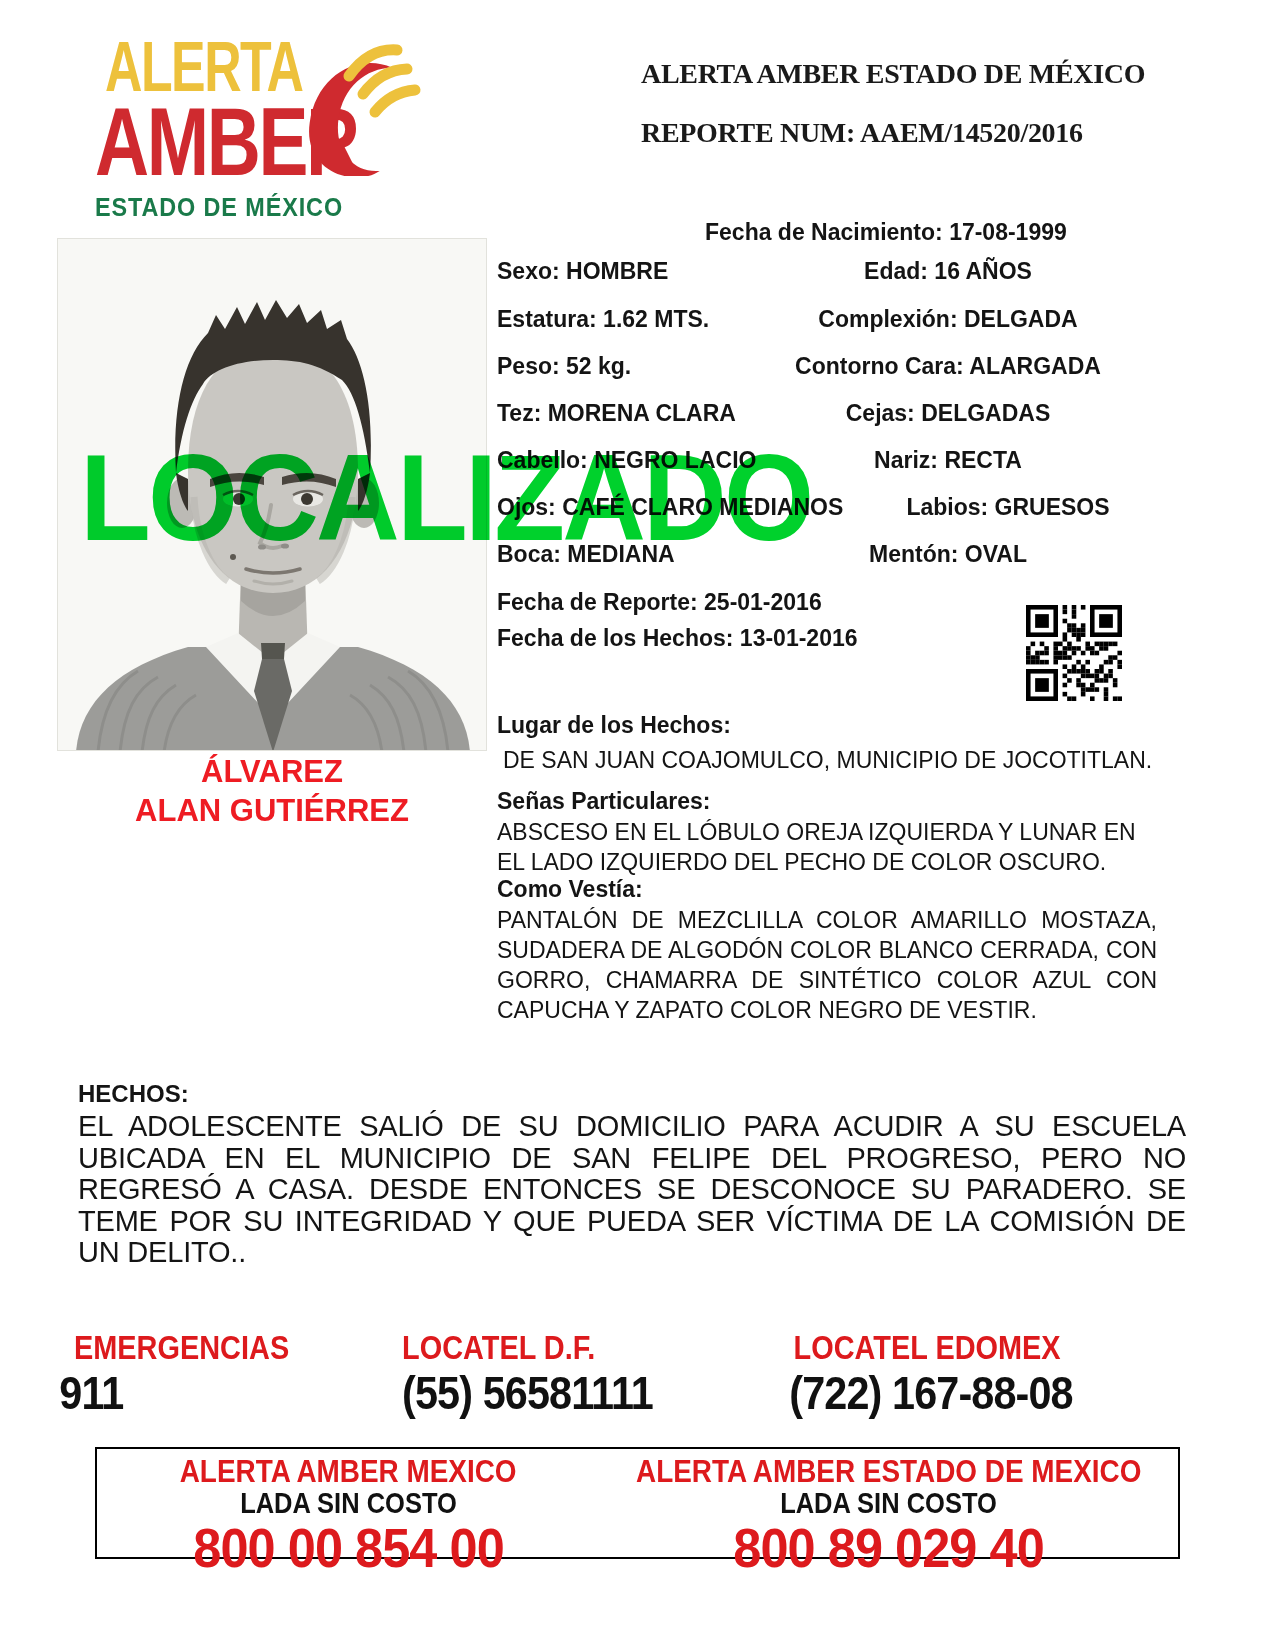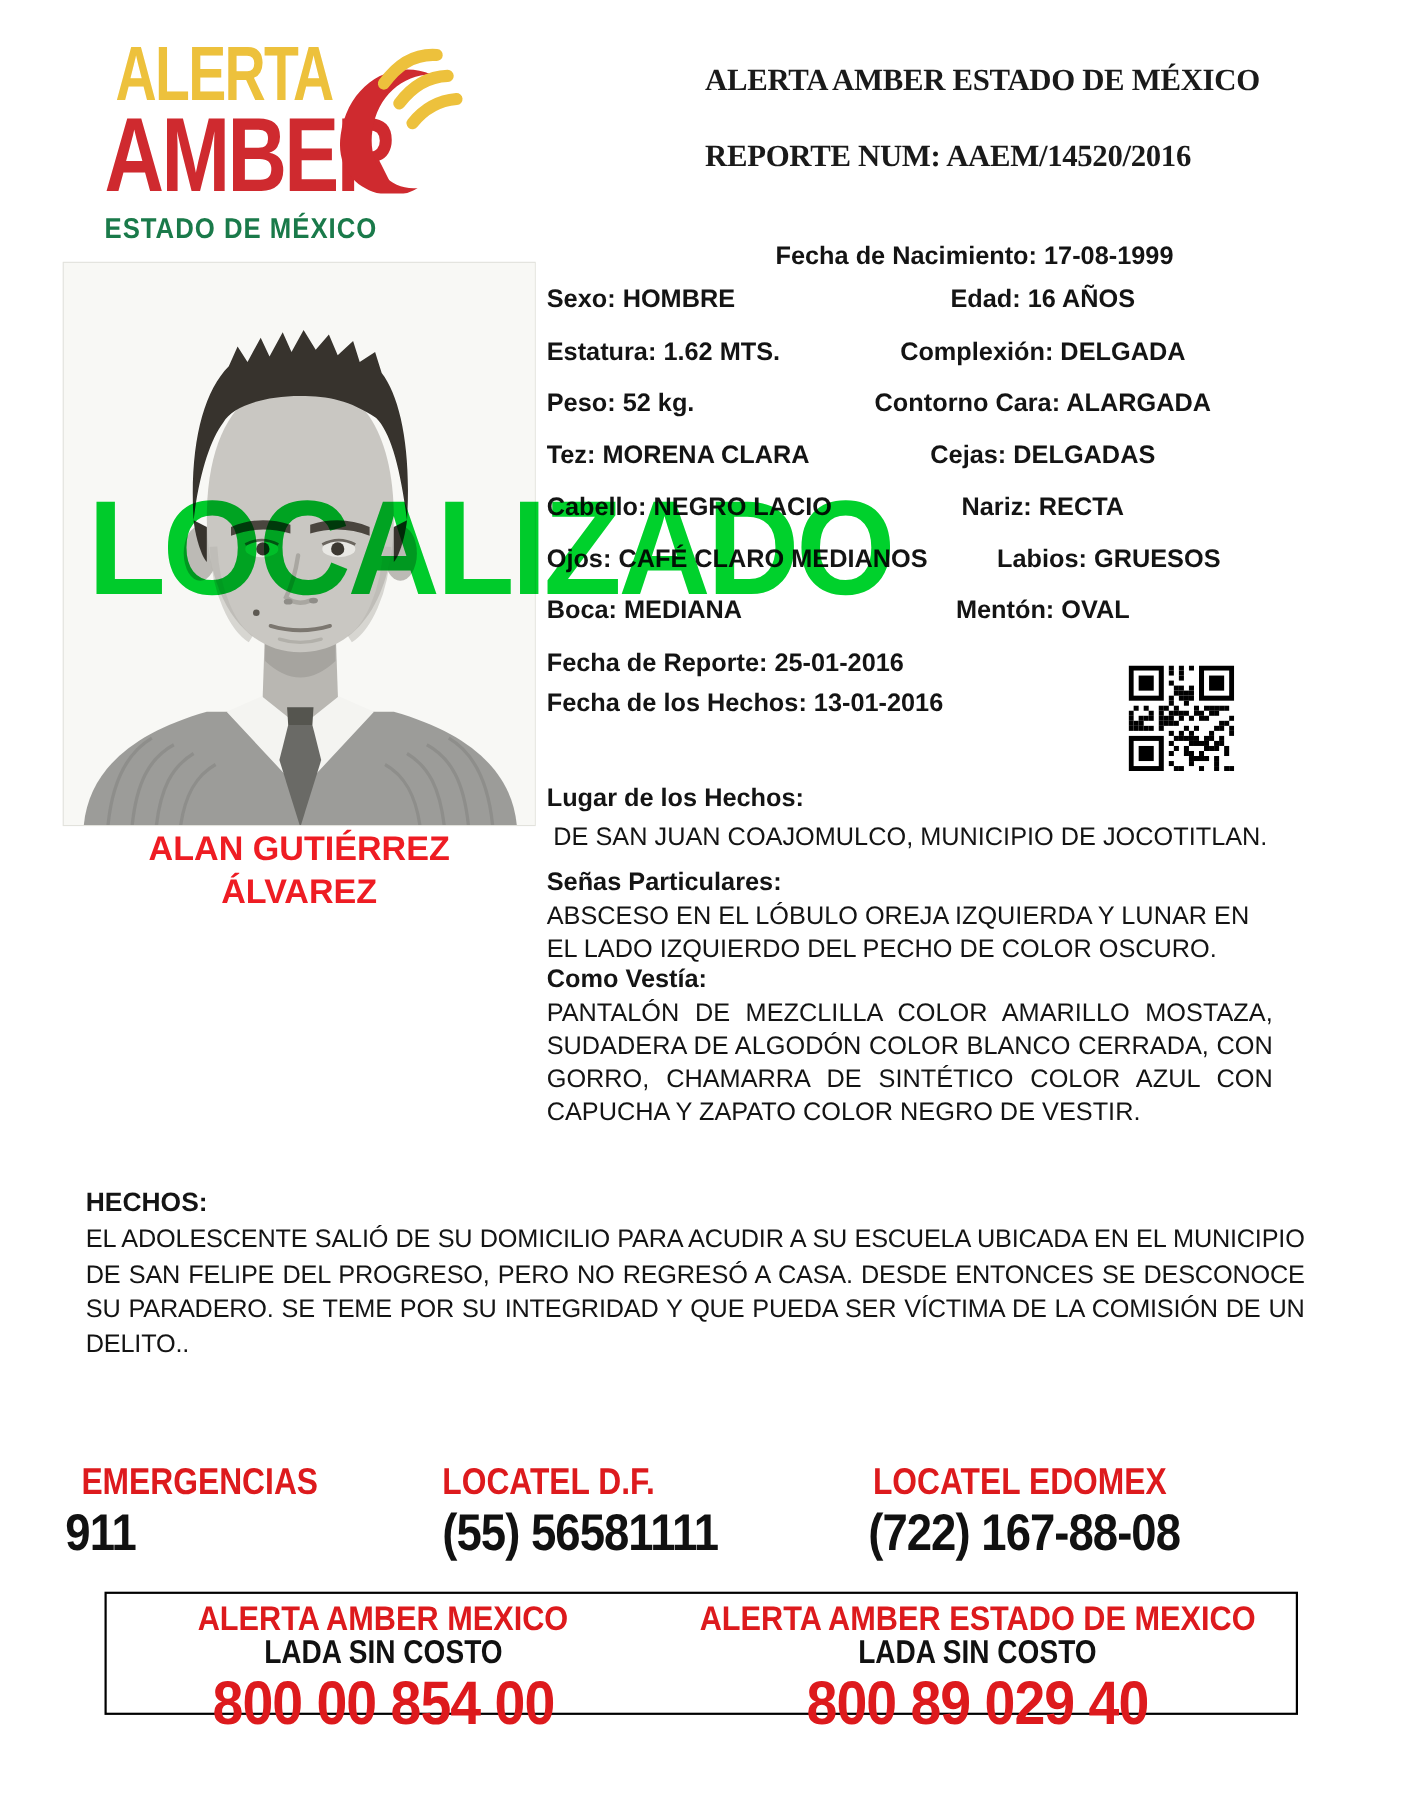--- a/index.html
+++ b/index.html
@@ -12,21 +12,21 @@
            transform:scaleX(.74);transform-origin:left;letter-spacing:-2px;margin-left:10px;white-space:nowrap;}
   .logo-l2{color:var(--logo_red);font-size:96px;font-weight:800;line-height:84px;
            transform:scaleX(.78);transform-origin:left;letter-spacing:-3px;margin-top:2px;white-space:nowrap;}
   .logo-l3{color:var(--logo_green);font-size:26px;font-weight:700;letter-spacing:1px;
            transform:scaleX(.9);transform-origin:left;margin-top:8px;white-space:nowrap;}
   .swoosh{position:absolute;left:198px;top:0px;}
 
   
   .hdr{position:absolute;left:641px;top:58px;font-weight:700;font-size:28px;color:#1a1a1a;
        letter-spacing:-.3px;white-space:nowrap;font-family:Liberation Serif, serif;}
-  .hdr .l2{margin-top:37px;}
+  .hdr .l2{margin-top:27px;}
 
   
   .photo{position:absolute;left:57px;top:238px;width:430px;height:513px;background:#fafaf7;
          border:1px solid #e2e2dc;box-sizing:border-box;overflow:hidden;}
   .localizado{position:absolute;left:80px;top:437px;z-index:6;color:var(--localizado_green);
               font-size:122px;font-weight:700;line-height:122px;letter-spacing:-3px;white-space:nowrap;
               transform:scaleX(.95);transform-origin:left top;mix-blend-mode:multiply;}
   .name{position:absolute;left:57px;top:752px;width:430px;text-align:center;color:var(--name_red);
         font-weight:700;font-size:31px;line-height:39px;}
 
@@ -34,21 +34,21 @@
   .details{position:absolute;left:497px;top:0;width:668px;height:1050px;font-size:23px;font-weight:700;}
   .drow{position:absolute;left:0;white-space:nowrap;line-height:28px;}
   .rpair{position:absolute;left:235px;width:432px;text-align:center;}
   .para{font-weight:400;line-height:30px;white-space:normal;}
   .w660{width:660px;}
   .just{text-align:justify;}
   .qr{position:absolute;left:1026px;top:605px;width:96px;height:96px;}
 
   
   .hechos-lbl{position:absolute;left:78px;top:1080px;font-size:24px;font-weight:700;}
-  .hechos-par{position:absolute;left:78px;top:1111px;width:1108px;font-size:23px;line-height:31.5px;
+  .hechos-par{position:absolute;left:78px;top:1111px;width:1108px;font-size:29px;line-height:31.5px;
               text-align:justify;letter-spacing:-.2px;}
 
   
   .contact{position:absolute;top:1328px;text-align:left;}
   .c1{left:55px;width:300px;}
   .c2{left:385px;width:355px;}
   .c3{left:770px;width:345px;}
   .c-label{color:var(--accent_red);font-size:34px;font-weight:700;line-height:38px;}
   .c-num{color:#111;font-size:47px;font-weight:700;line-height:52px;margin-top:1px;letter-spacing:-1px;}
   .cx85{display:inline-block;transform:scaleX(.85);transform-origin:center;}
@@ -137,22 +137,22 @@
 
       <path d="M188,330 Q215,338 242,330" stroke="#7c7770" stroke-width="3.5" fill="none" stroke-linecap="round"></path>
       <path d="M196,342 Q215,348 234,342" stroke="#b2b0aa" stroke-width="3" fill="none" stroke-linecap="round"></path>
       <circle cx="175" cy="318" r="3" fill="#5d5952"></circle>
     </svg>
   </div>
 
   <div class="localizado">LOCALIZADO</div>
 
   <div class="name">
+    <div>ÁLVAREZ</div>
     <div>ALAN GUTIÉRREZ</div>
-    <div>ÁLVAREZ</div>
   </div>
 
   <div class="details">
 
     <div class="drow" style="top:218px;left:208px;">
       <span>Fecha de Nacimiento:</span>
       <span>17-08-1999</span>
     </div>
 
     <div class="drow" style="top:257px;">

